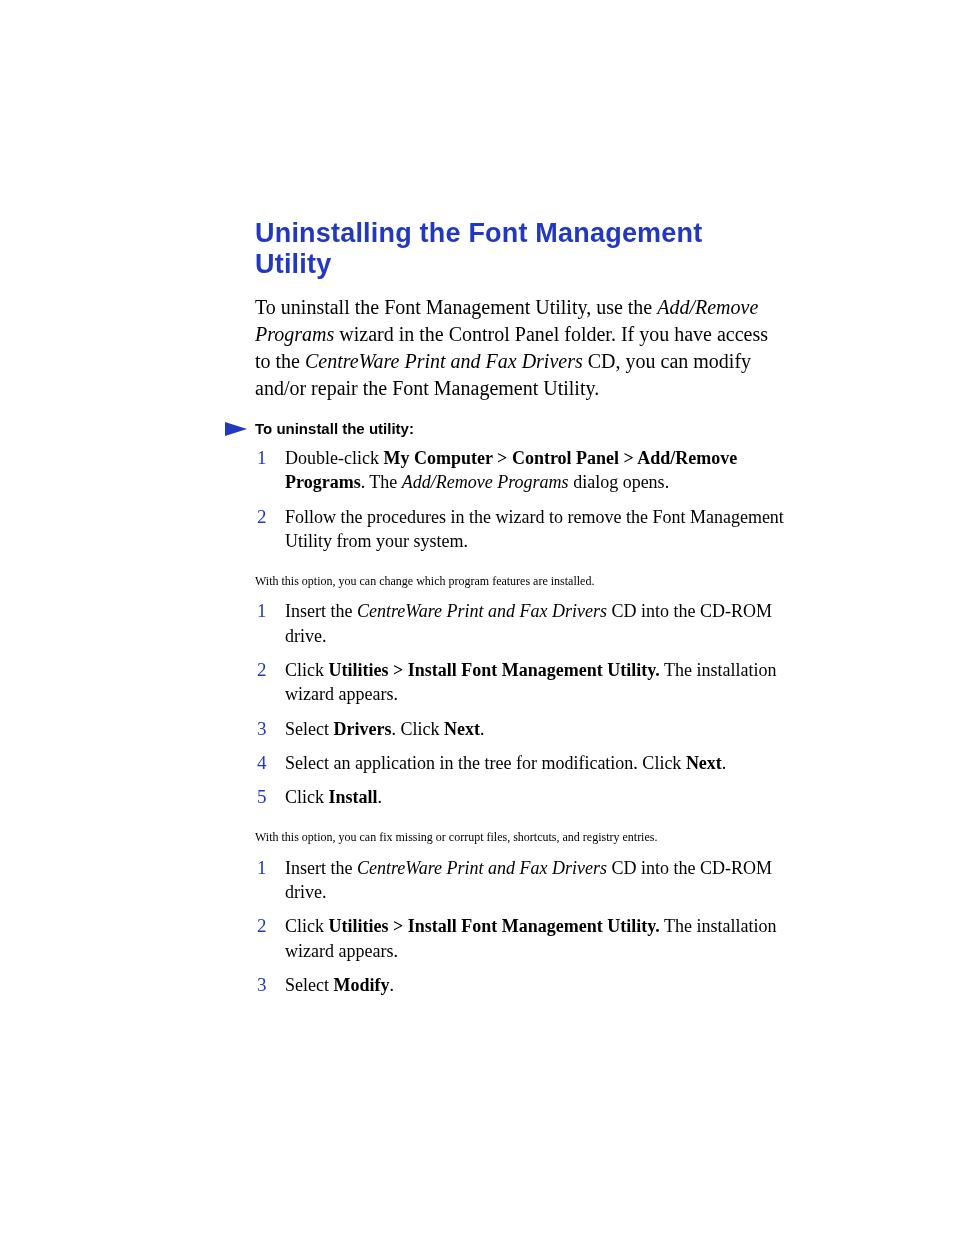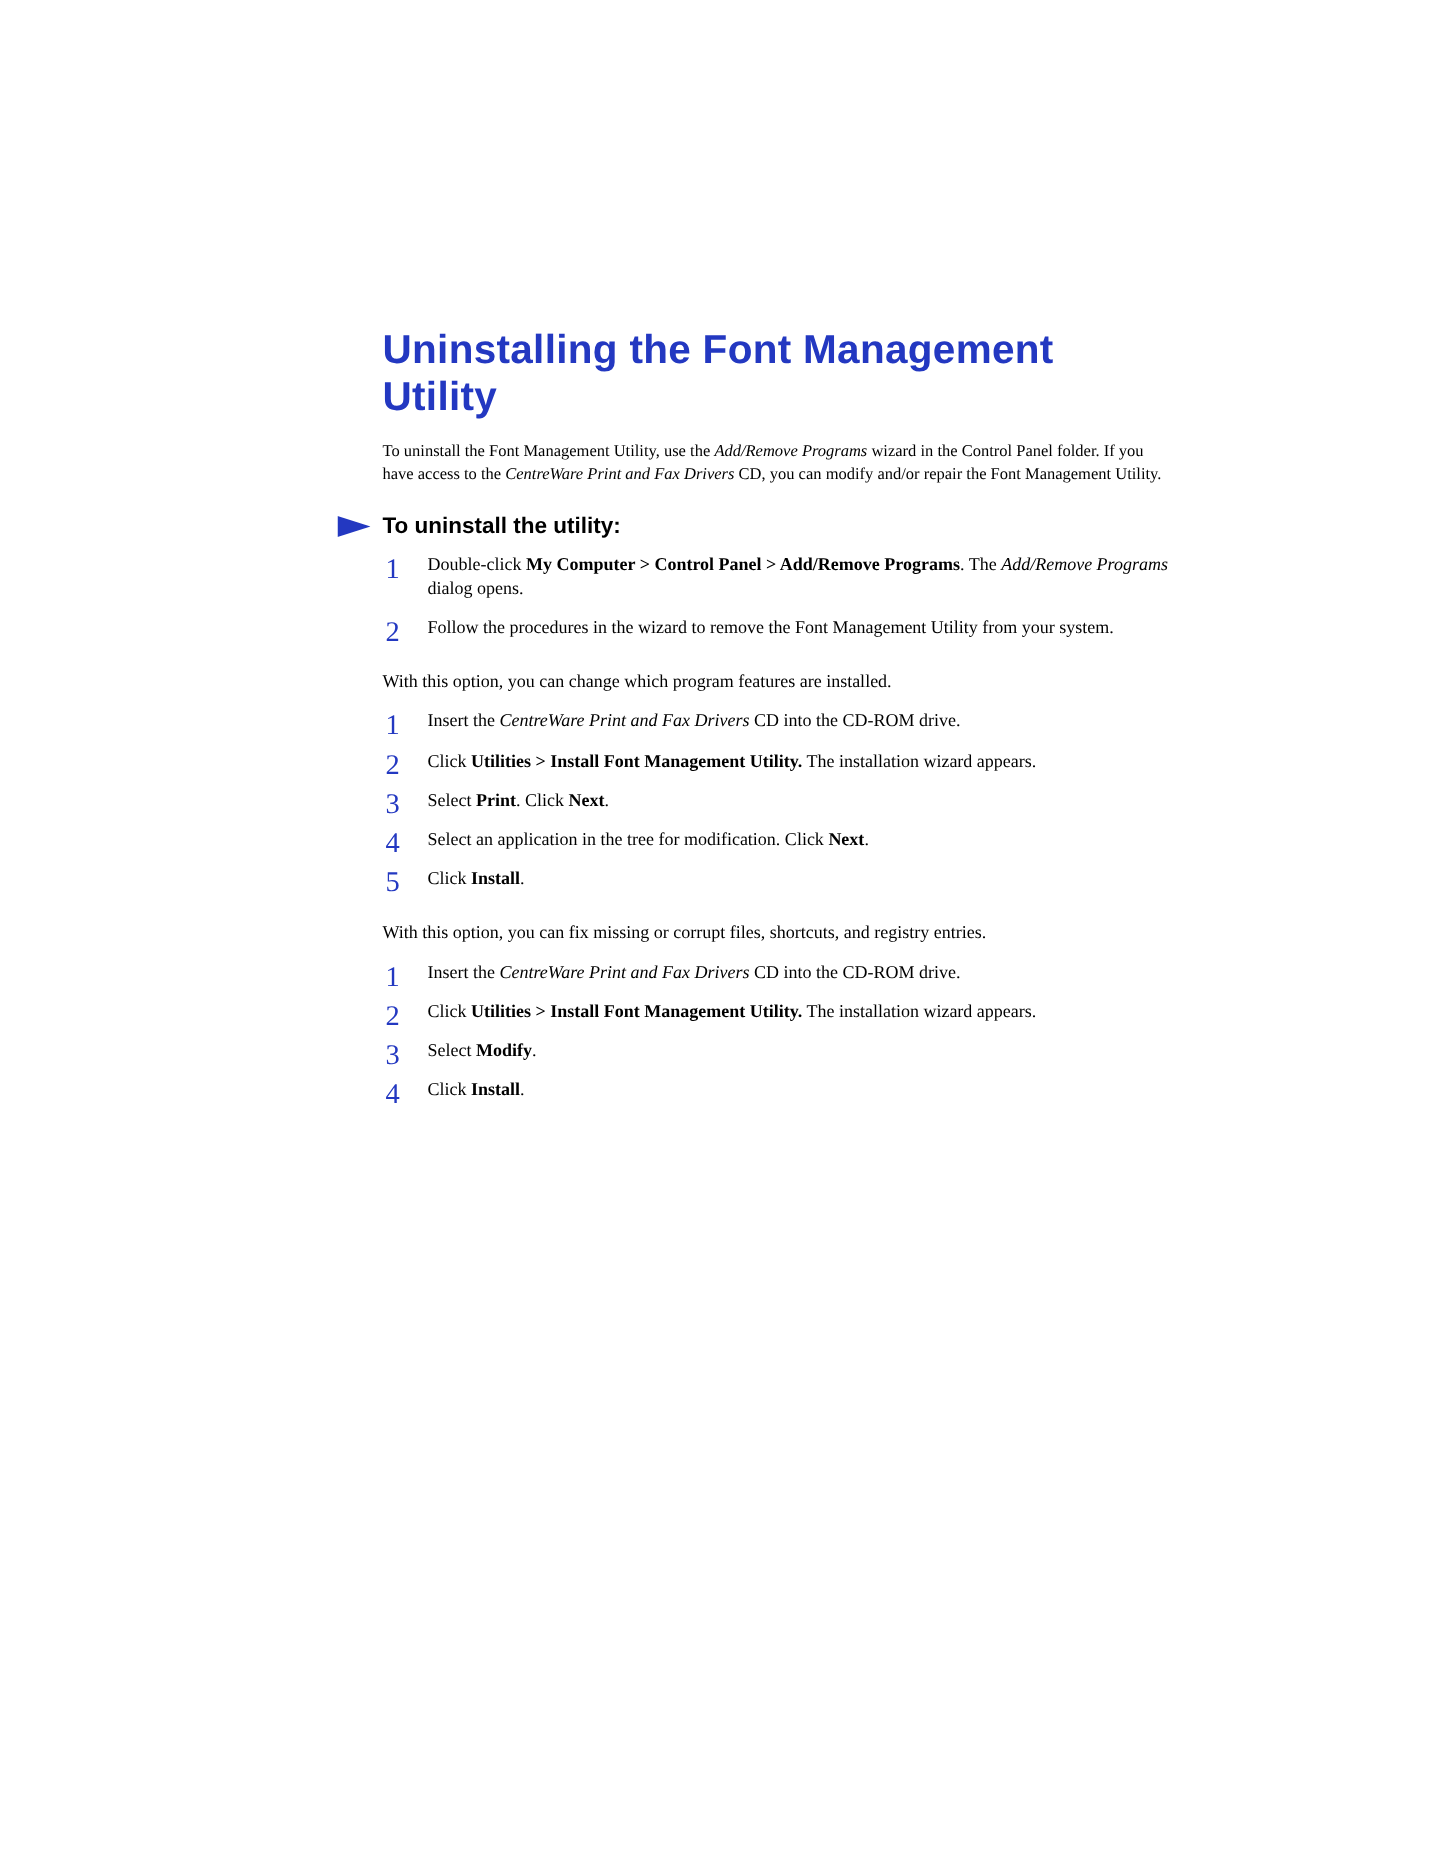--- a/index.html
+++ b/index.html
@@ -24,21 +24,21 @@
   }
   h1.title {
     font-family: Arial, Helvetica, sans-serif;
     font-weight: bold;
     color: #2338c1;
     font-size: 27px;
     margin: 0 0 14px 0;
     letter-spacing: 0.2px;
   }
   p.intro {
-    font-size: 11px;
+    font-size: 20px;
     line-height: 1.35;
     margin: 0 0 18px 0;
   }
   .italic { font-style: italic; }
   .bold { font-weight: bold; }
 
   .procedure-heading-row {
     position: relative;
     margin: 0 0 8px -30px;
     padding-left: 30px;
@@ -63,21 +63,21 @@
   ol.steps {
     list-style: none;
     padding: 0;
     margin: 0 0 20px 0;
     counter-reset: step;
   }
   ol.steps > li {
     counter-increment: step;
     position: relative;
     padding-left: 30px;
-    font-size: 12px;
+    font-size: 18px;
     line-height: 1.35;
     margin-bottom: 10px;
   }
   ol.steps > li::before {
     content: counter(step);
     position: absolute;
     left: 2px;
     top: -1px;
     color: #2338c1;
     font-family: "Times New Roman", Times, serif;
@@ -130,21 +130,21 @@
 
     <p class="lead">With this option, you can change which program features are installed.</p>
     <ol class="steps">
       <li>
         <span>Insert the </span><span class="italic">CentreWare Print and Fax Drivers</span><span> CD into the CD-ROM drive.</span>
       </li>
       <li>
         <span>Click </span><span class="bold">Utilities &gt; Install Font Management Utility.</span><span> The installation wizard appears.</span>
       </li>
       <li>
-        <span>Select </span><span class="bold">Print</span><span>. Click </span><span class="bold">Next</span><span>.</span>
+        <span>Select </span><span class="bold">Drivers</span><span>. Click </span><span class="bold">Next</span><span>.</span>
       </li>
       <li>
         <span>Select an application in the tree for modification. Click </span><span class="bold">Next</span><span>.</span>
       </li>
       <li>
         <span>Click </span><span class="bold">Install</span><span>.</span>
       </li>
     </ol>
 
     <p class="lead">With this option, you can fix missing or corrupt files, shortcuts, and registry entries.</p>

